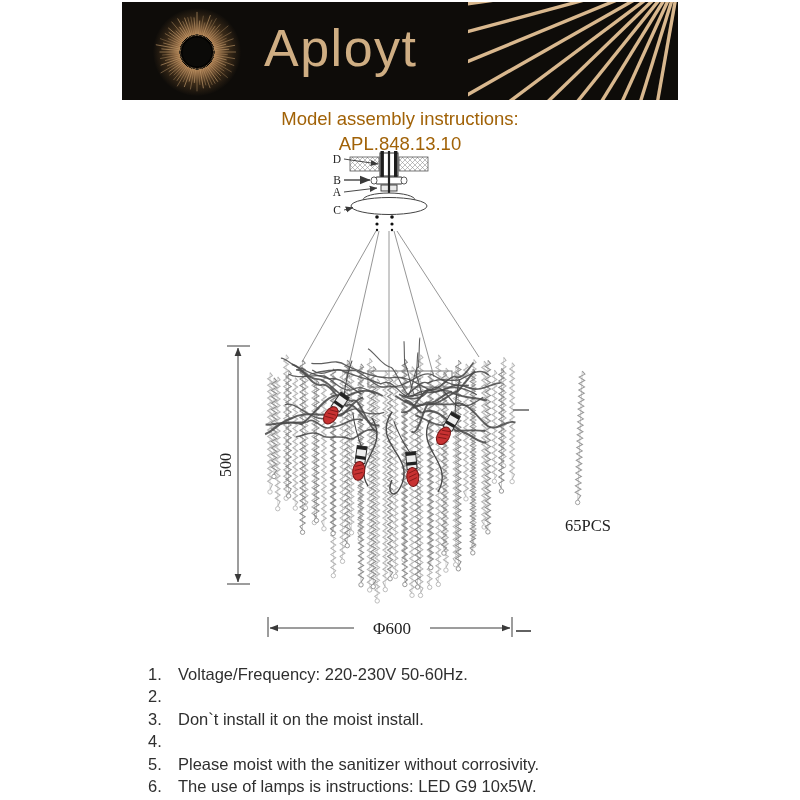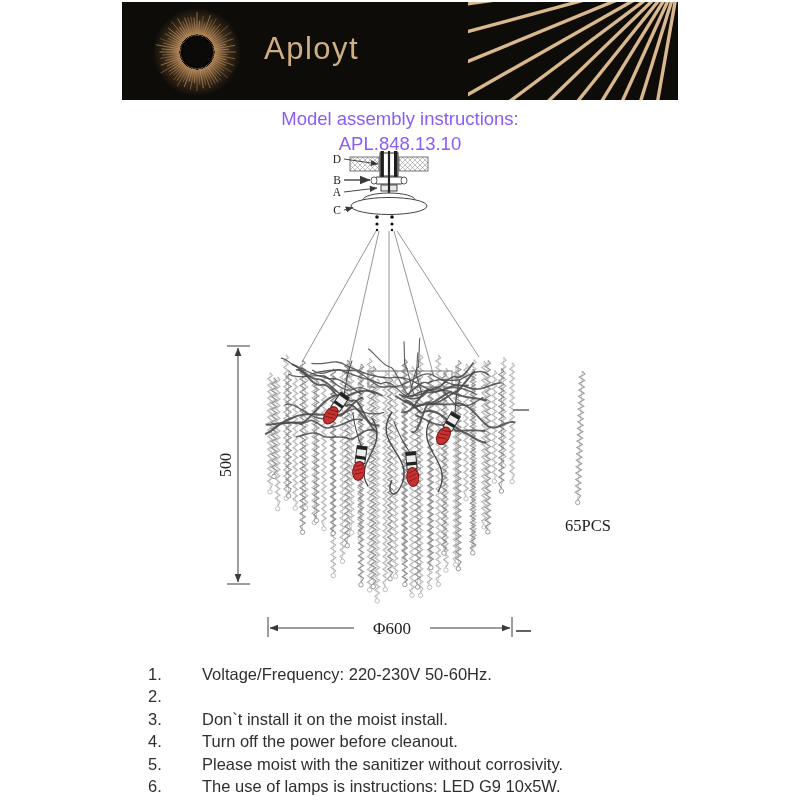--- a/index.html
+++ b/index.html
@@ -3,34 +3,34 @@
 <meta charset="utf-8">
 <style>
   html,body{margin:0;padding:0;background:#ffffff;}
   .page{position:relative;width:800px;height:800px;background:#ffffff;overflow:hidden;
         font-family:"Liberation Sans",sans-serif;}
   
   .banner{position:absolute;left:122px;top:2px;width:556px;height:98px;
           background:#0e0c09;overflow:hidden;}
   .starburst{position:absolute;left:28px;top:3px;width:94px;height:94px;}
   .brand{position:absolute;left:142px;top:50%;transform:translateY(-55%);
-         color:#cfae83;font-size:31px;letter-spacing:1.5px;font-weight:400;}
+         color:#cfae83;font-size:52px;letter-spacing:1.5px;font-weight:400;}
   .corner-rays{position:absolute;right:0;top:0;width:210px;height:98px;}
   
   .title-block{position:absolute;left:0;top:106px;width:100%;text-align:center;
-               color:#8b5cf6;font-size:18.5px;line-height:25px;}
+               color:#a16207;font-size:18.5px;line-height:25px;}
   
   .diagram{position:absolute;left:200px;top:145px;width:470px;height:520px;}
   .dimtext{font-family:"Liberation Serif","DejaVu Serif",serif;}
   
   .instructions{position:absolute;left:148px;top:663px;margin:0;padding:0;
                 list-style:none;color:#2f2f2f;font-size:16.5px;line-height:22.4px;}
   .instructions li{display:flex;}
   .instructions .num{width:20px;text-align:left;flex:0 0 auto;margin-right:10px;}
-  .instructions .txt{white-space:nowrap;margin-left:24px;}
+  .instructions .txt{white-space:nowrap;}
 </style>
 </head>
 <body>
 
 <div class="page">
 
   <header class="banner">
     <svg id="starburst" class="starburst" viewBox="0 0 100 100">
       <defs>
         <radialGradient id="glow">
@@ -434,21 +434,20 @@
       </li>
     <li>
         <span class="num">2.</span>
       </li>
     <li>
         <span class="num">3.</span>
         <span class="txt">Don`t install it on the moist install.</span>
       </li>
     <li>
         <span class="num">4.</span>
-        <span class="txt">Turn off the power before cleanout.</span>
       </li>
     <li>
         <span class="num">5.</span>
         <span class="txt">Please moist with the sanitizer without corrosivity.</span>
       </li>
     <li>
         <span class="num">6.</span>
         <span class="txt">The use of lamps is instructions: LED G9 10x5W.</span>
       </li>
   </ol>

